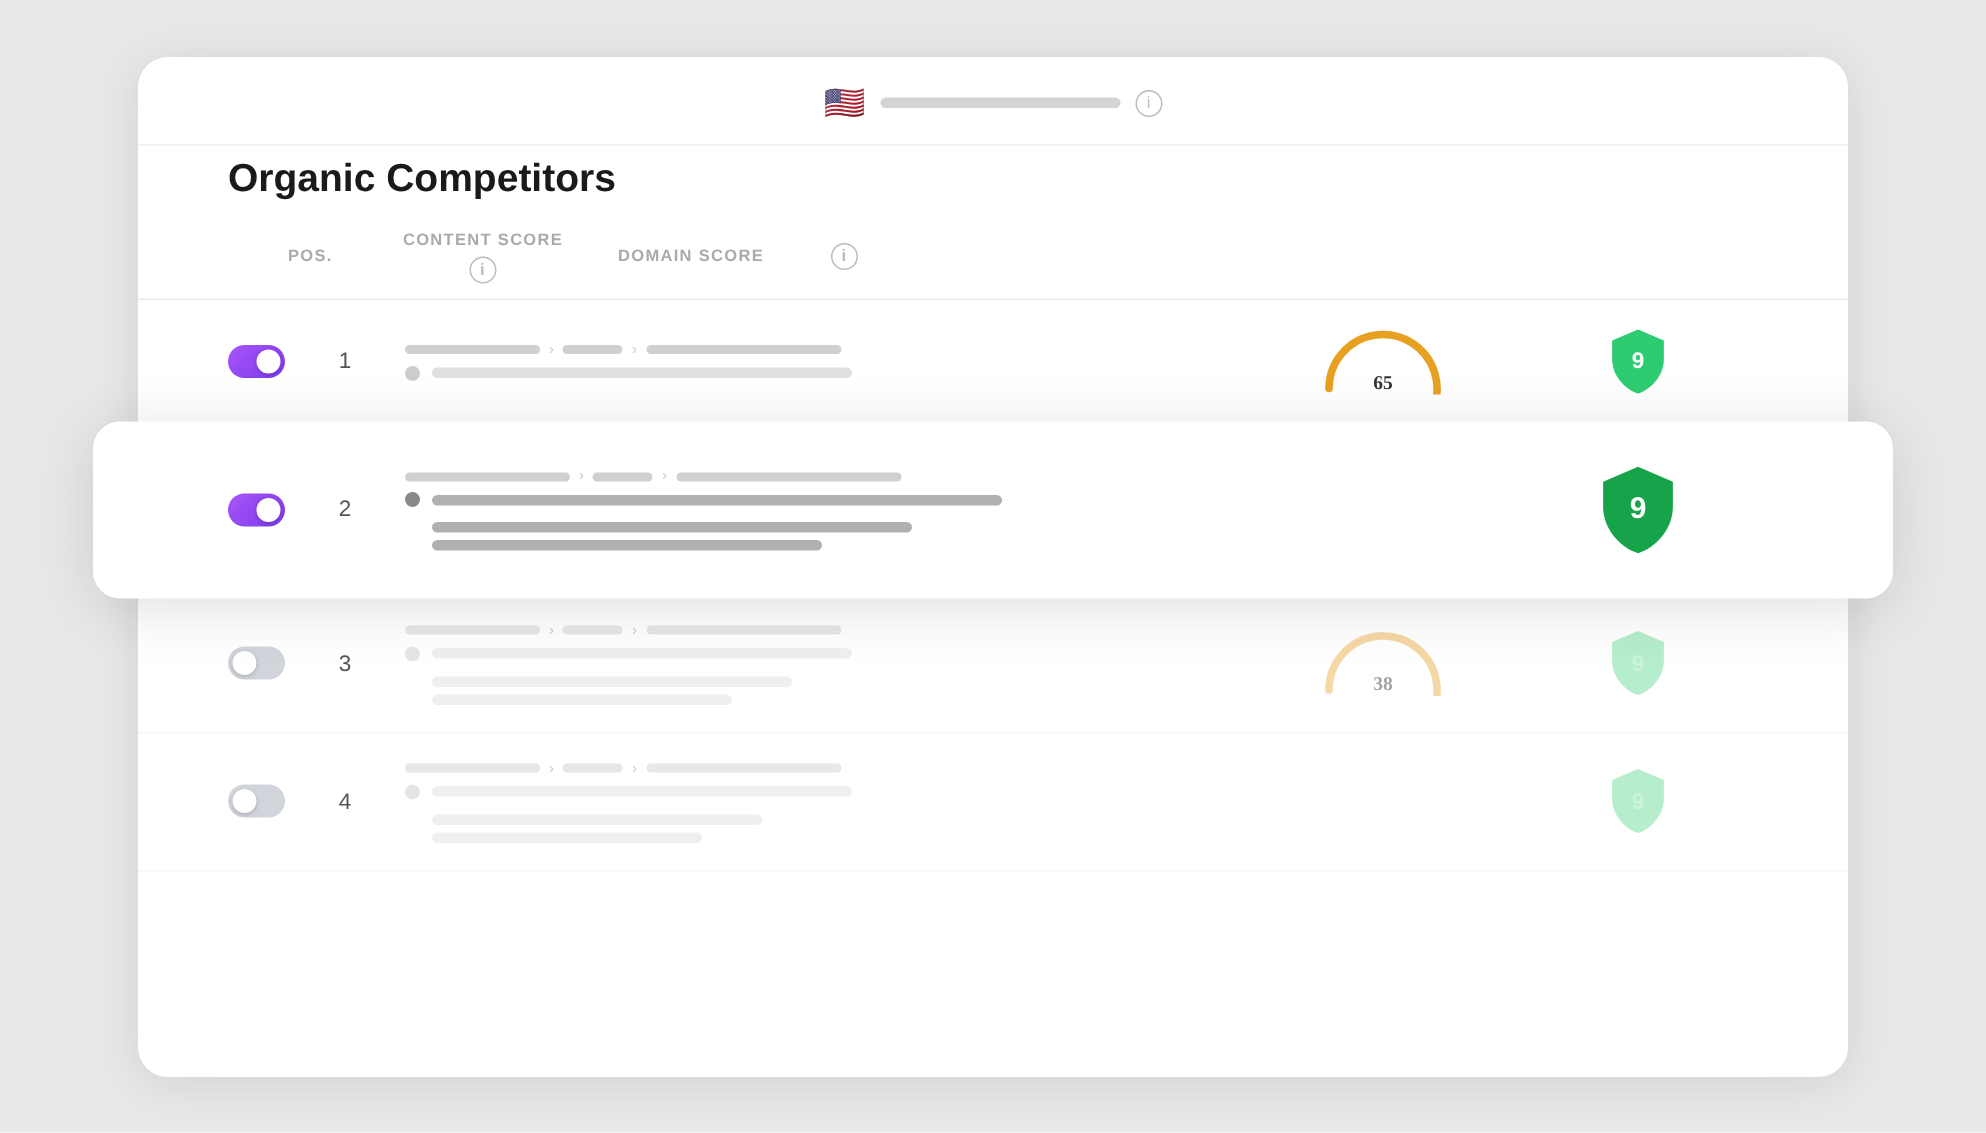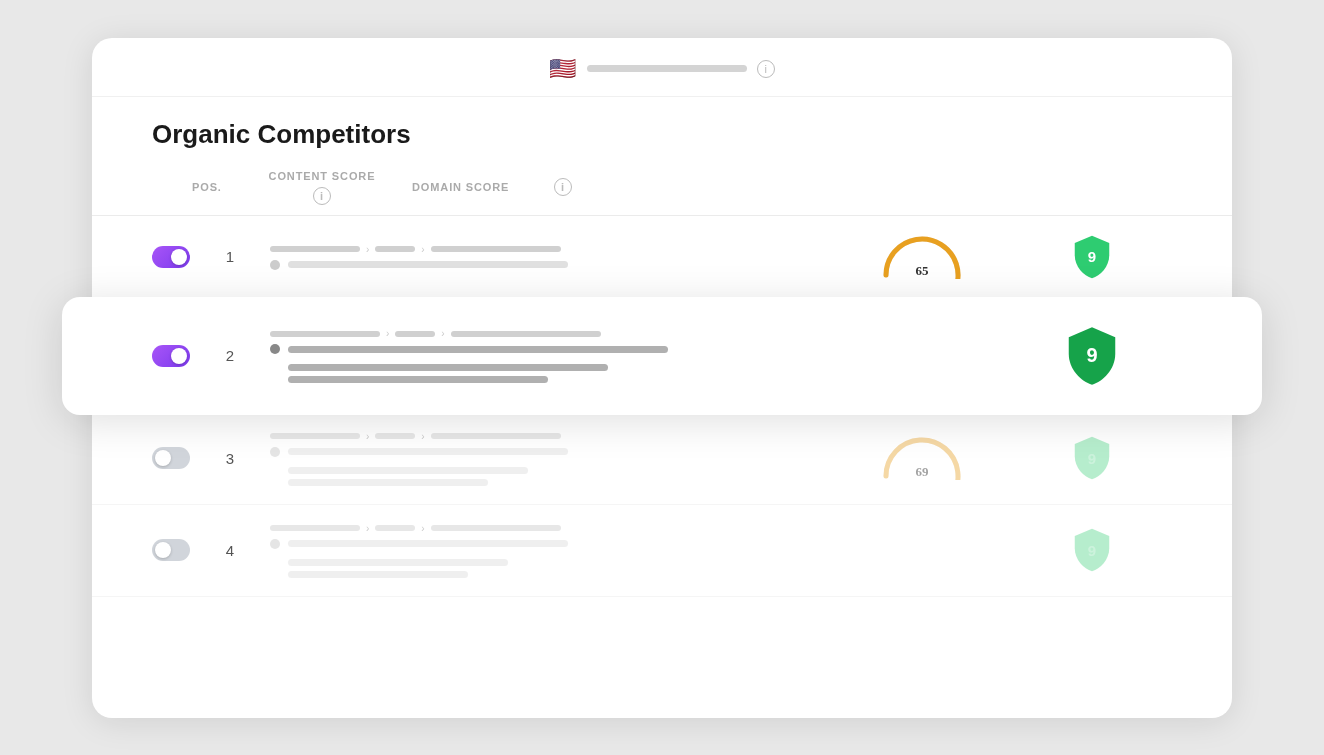--- a/index.html
+++ b/index.html
@@ -52,21 +52,21 @@
       color: #bbb;
       font-size: 11px;
       cursor: pointer;
     }
 
     
     .section-title {
       font-size: 26px;
       font-weight: 700;
       color: #1a1a1a;
-      padding: 22px 60px 10px;
+      padding: 6px 60px 10px;
     }
 
     
     .table-header {
       display: flex;
       align-items: center;
       padding: 10px 60px;
       border-bottom: 1px solid #ebebeb;
     }
     .col-pos {
@@ -394,21 +394,21 @@
           </div>
           <div class="row-extra-lines">
             <div class="bar" style="width: 240px; margin-left: 18px; opacity: 0.5;"></div>
             <div class="bar" style="width: 200px; margin-left: 18px; opacity: 0.5;"></div>
           </div>
         </div>
         <div class="gauge-wrap">
           <div class="gauge"><svg viewBox="0 0 80 44" xmlns="http://www.w3.org/2000/svg" style="opacity:0.4">
     <path d="M 4 40.00000000000001 A 36 36 0 0 1 76 40" fill="none" stroke="#e8e8e8" stroke-width="5" stroke-linecap="round"></path>
     <path d="M 4 40.00000000000001 A 36 36 0 1 1 46.745727325086094 75.3623410262328" fill="none" stroke="#e8a020" stroke-width="5" stroke-linecap="round"></path>
-  </svg><div class="gauge-number" style="opacity: 0.45;">69</div></div>
+  </svg><div class="gauge-number" style="opacity: 0.45;">38</div></div>
         </div>
         <div class="domain-wrap">
           <div class="shield faded">
             <svg viewBox="0 0 50 56" xmlns="http://www.w3.org/2000/svg">
     <path d="M25 2 L46 11 L46 26 C46 40 35 51 25 54 C15 51 4 40 4 26 L4 11 Z" fill="#2ecc71" opacity="0.35"></path>
   </svg>
             <div class="shield-number" style="opacity: 0.5;">9</div>
           </div>
         </div>
       </div>

